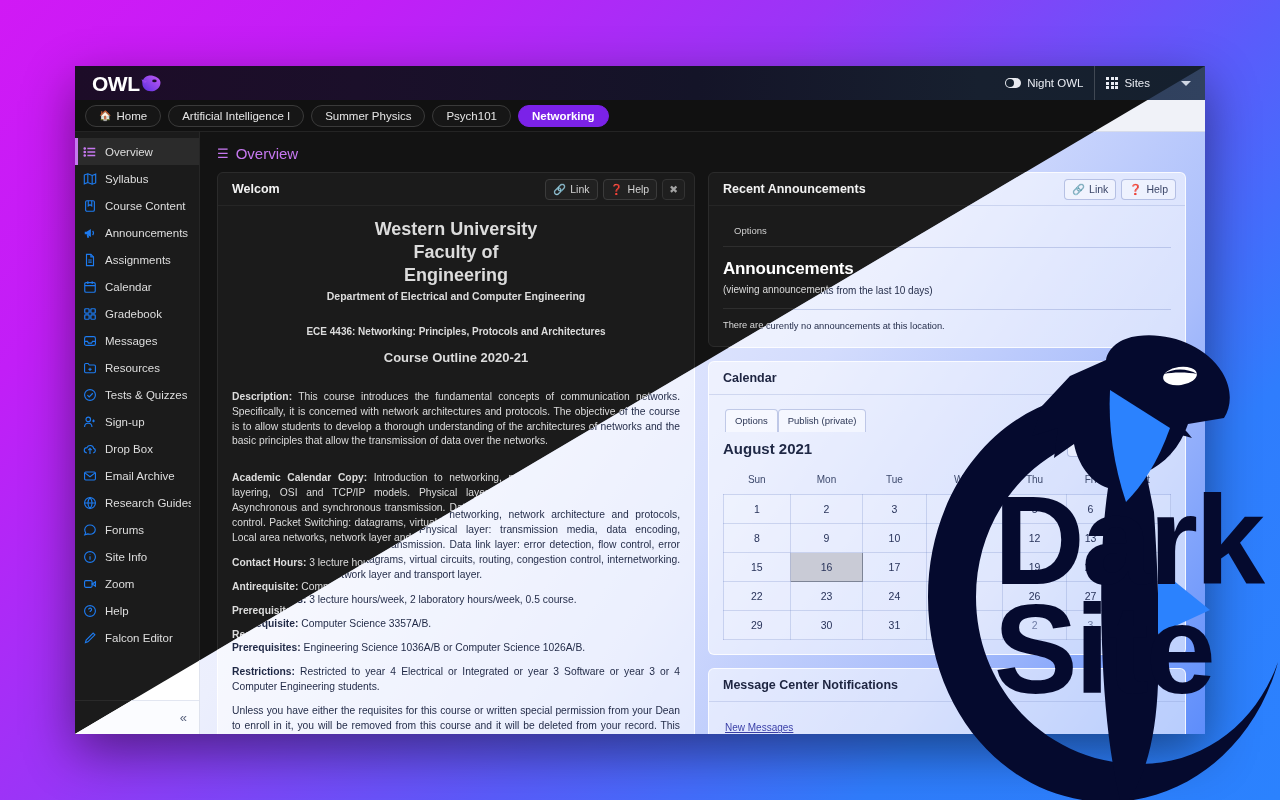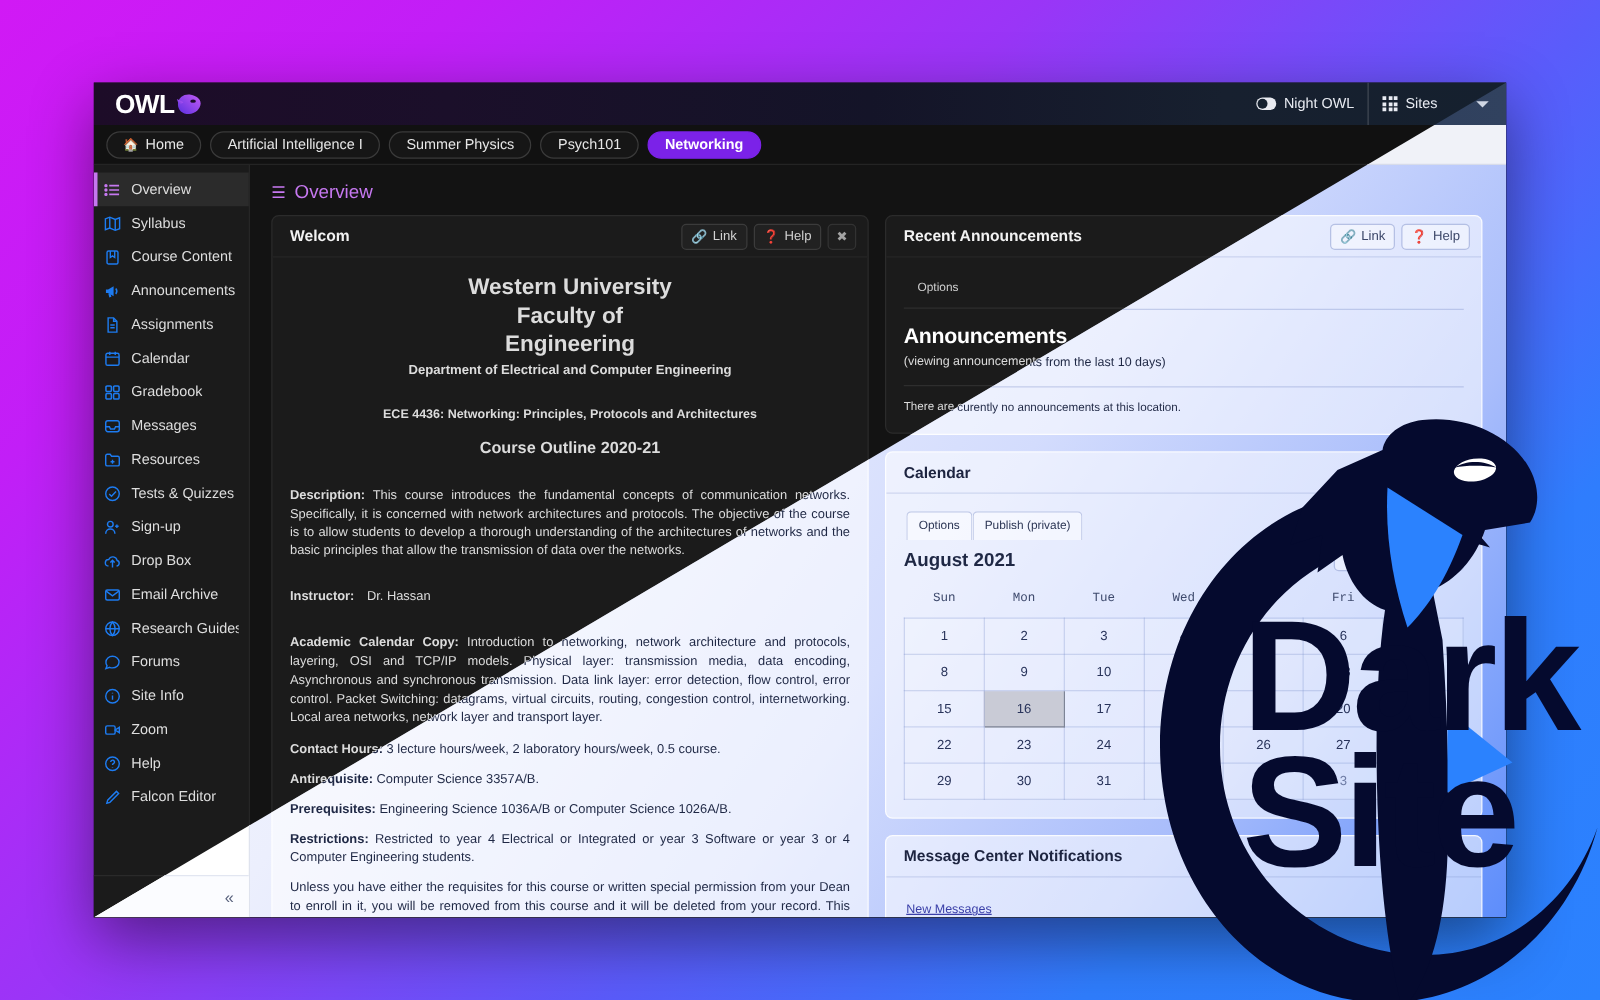--- a/index.html
+++ b/index.html
@@ -182,21 +182,21 @@
   
   .cal-title { font-size: 15px; font-weight: bold; margin-top: 6px; }
   .cal-nav { margin-left: auto; display: flex; gap: 4px; }
   .cal-btn {
     font-size: 10px; padding: 4px 9px; border-radius: 4px;
     border: 1px solid rgba(110,130,195,.45); color: #3b4668; background: rgba(255,255,255,.4);
   }
   .cal-toprow { display: flex; align-items: flex-start; }
   .cal-grid { width: 100%; border-collapse: collapse; margin-top: 10px; font-size: 10.5px; }
   .cal-grid th {
-    font-weight: normal; padding: 3px 0 7px; color: #3e4a6d; font-size: 10px; font-family: Liberation Mono, monospace;
+    font-weight: normal; padding: 3px 0 7px; color: #3e4a6d; font-size: 10px;
   }
   .cal-grid td {
     height: 29px; text-align: center; border: 1px solid rgba(120,140,200,.28);
     color: #28335a; font-size: 10.5px; background: rgba(255,255,255,.18);
   }
   .cal-grid td.sel { background: #c9cbd6; border: 1px solid #7d8496; }
   .cal-grid td.dim { color: #6f7da6; }
 
   
   .mc-link { display: block; font-size: 10px; text-decoration: underline; padding: 7px 2px; }
@@ -489,23 +489,20 @@
                   <div class="doc-h1">Engineering</div>
                   <div class="doc-h2">Department of Electrical and Computer Engineering</div>
                   <div class="doc-h3">ECE 4436: Networking: Principles, Protocols and Architectures</div>
                   <div class="doc-h4">Course Outline 2020-21</div>
                 </div>
 
                 <p class="doc-p">
                   <b>Description:</b><span> This course introduces the fundamental concepts of communication networks. Specifically, it is concerned with network architectures and protocols. The objective of the course is to allow students to develop a thorough understanding of the architectures of networks and the basic principles that allow the transmission of data over the networks.</span>
                 </p>
 
-                <p class="instructor">
-                  <b>Instructor:</b><span>Dr. Hassan</span>
-                </p>
 
                 <p class="doc-p">
                   <b>Academic Calendar Copy:</b><span> Introduction to networking, network architecture and protocols, layering, OSI and TCP/IP models. Physical layer: transmission media, data encoding, Asynchronous and synchronous transmission. Data link layer: error detection, flow control, error control. Packet Switching: datagrams, virtual circuits, routing, congestion control, internetworking. Local area networks, network layer and transport layer.</span>
                 </p>
 
                 <p class="doc-p tight">
                   <b>Contact Hours:</b><span> 3 lecture hours/week, 2 laboratory hours/week, 0.5 course.</span>
                 </p>
                 <p class="doc-line">
                   <b>Antirequisite:</b><span> Computer Science 3357A/B.</span>

